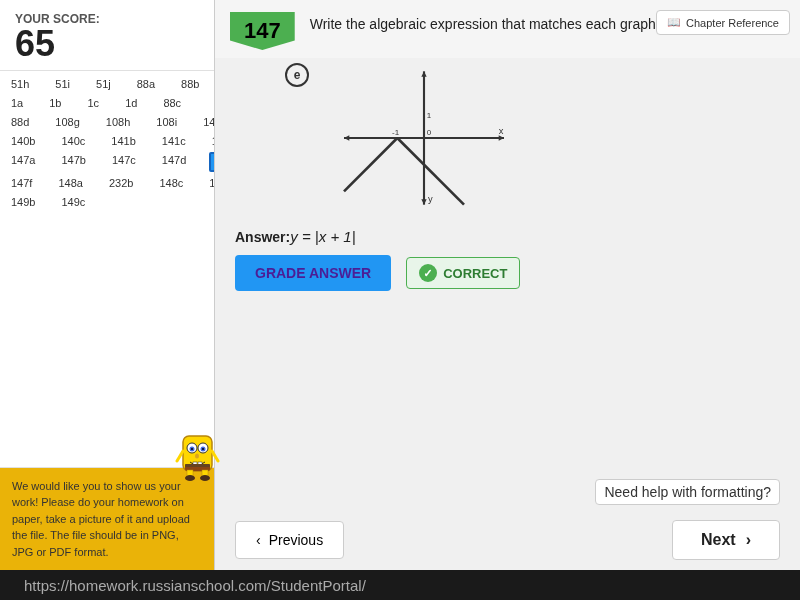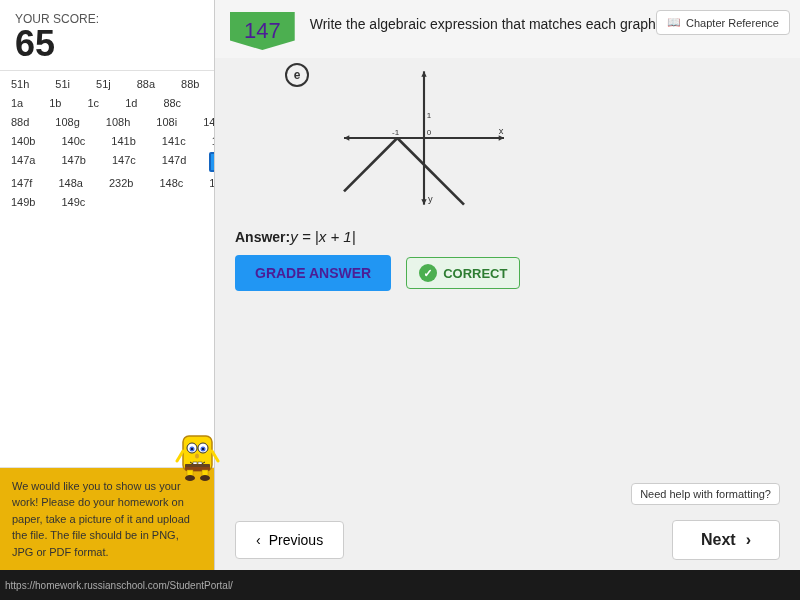--- a/index.html
+++ b/index.html
@@ -31,21 +31,21 @@
 
     .score-box {
       background: #fff;
       padding: 12px 15px 8px 15px;
       border-bottom: 1px solid #e0e0e0;
     }
 
     .score-label {
       font-size: 12px;
       color: #555;
-      font-weight: normal;
+      font-weight: bold;
     }
 
     .score-value {
       font-size: 36px;
       font-weight: bold;
       color: #222;
       line-height: 1;
     }
 
     .nav-grid {
@@ -88,23 +88,23 @@
     .content-header {
       display: flex;
       align-items: flex-start;
       padding: 12px 15px 8px 15px;
       background: #f5f5f5;
       position: relative;
     }
 
     .problem-number {
       background: #4CAF50;
-      color: #4c1d95;
+      color: #000000;
       font-size: 22px;
-      font-weight: normal;
+      font-weight: bold;
       padding: 6px 14px;
       margin-right: 15px;
       clip-path: polygon(0 0, 100% 0, 100% 75%, 50% 100%, 0 75%);
       min-width: 60px;
       text-align: center;
       flex-shrink: 0;
     }
 
     .problem-text {
       font-size: 14px;
@@ -222,21 +222,21 @@
       padding: 0 20px 5px 20px;
       font-size: 11px;
       color: #555;
     }
 
     .help-btn {
       background: #fff;
       border: 1px solid #ccc;
       border-radius: 4px;
       padding: 4px 8px;
-      font-size: 11px;
+      font-size: 14px;
       color: #333;
       cursor: pointer;
       margin-left: 9px;
     }
 
     .prev-btn {
       background: #fff;
       border: 1px solid #ccc;
       border-radius: 4px;
       padding: 10px 20px;
@@ -268,22 +268,23 @@
       height: 30px;
       background: #1a1a1a;
       display: flex;
       align-items: center;
       padding: 0 5px;
       gap: 5px;
     }
 
     .taskbar-url {
       flex: 1;
-      font-size: 10px;
+      font-size: 15px;
       color: #aaa;
+      margin-left: 19px;
     }
 
     
     .content-main {
       flex: 1;
       display: flex;
       flex-direction: column;
       overflow: hidden;
     }
 

